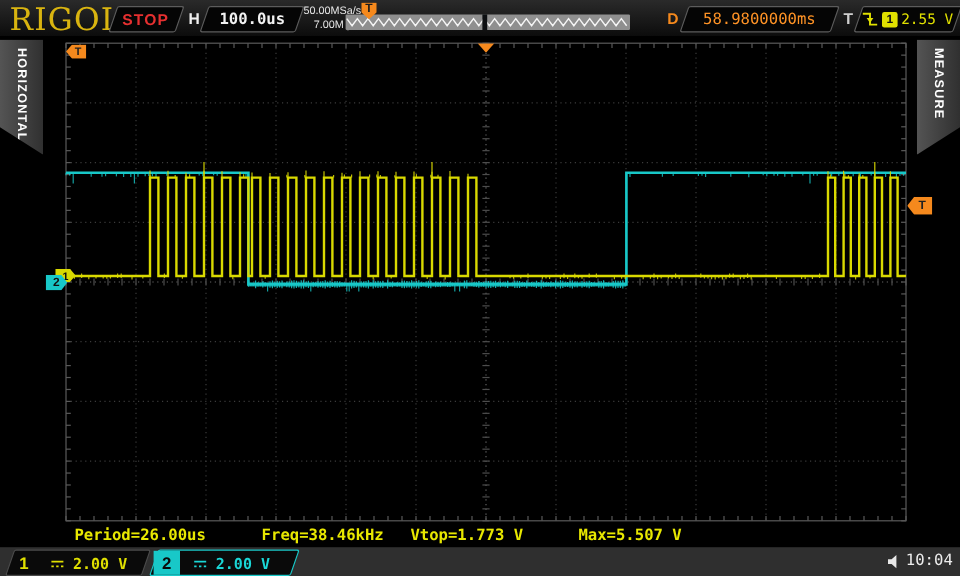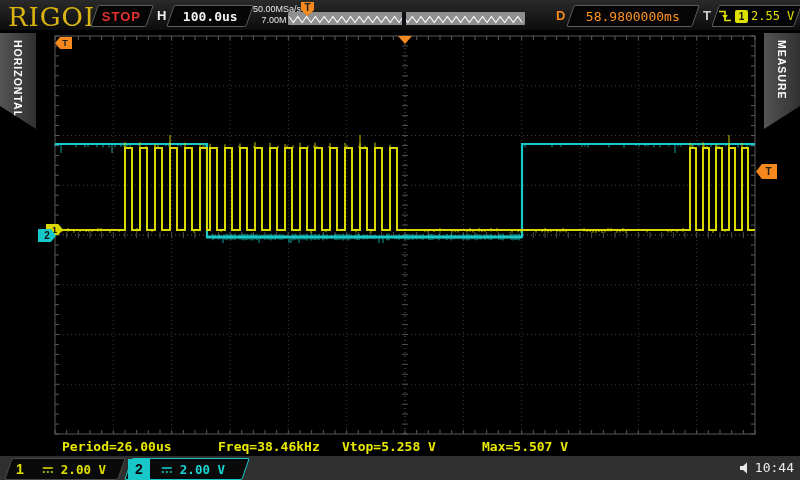--- a/index.html
+++ b/index.html
@@ -815,21 +815,21 @@
 
   <div class="gmark" id="trig-time-flag">T</div>
   <div class="gmark" id="trig-pos-triangle"></div>
   <div class="gmark" id="trig-level-flag">T</div>
   <div class="gmark" id="ch1-marker">1</div>
   <div class="gmark" id="ch2-marker">2</div>
 
   <div id="meas-row">
     <span class="meas" style="left:62px">Period=26.00us</span>
     <span class="meas" style="left:218px">Freq=38.46kHz</span>
-    <span class="meas" style="left:342px">Vtop=5.258 V</span>
+    <span class="meas" style="left:342px">Vtop=1.773 V</span>
     <span class="meas" style="left:482px">Max=5.507 V</span>
   </div>
 
   <div id="footer">
     <div class="ch-block" id="ch1-block">
       <span class="ch-num" id="ch1-num">1</span>
       <span class="ch-vdiv" id="ch1-vdiv">
         <svg width="14" height="10" viewBox="0 0 14 10">
           <line x1="2" y1="3" x2="12" y2="3" stroke="#e0e000" stroke-width="1.4"></line>
           <line x1="2" y1="7" x2="12" y2="7" stroke="#e0e000" stroke-width="1.4" stroke-dasharray="2 2"></line>
@@ -844,17 +844,17 @@
           <line x1="2" y1="3" x2="12" y2="3" stroke="#1ad6d6" stroke-width="1.4"></line>
           <line x1="2" y1="7" x2="12" y2="7" stroke="#1ad6d6" stroke-width="1.4" stroke-dasharray="2 2"></line>
         </svg>
         <span>2.00 V</span>
       </span>
     </div>
     <div id="clock-area">
       <svg width="12" height="12" viewBox="0 0 12 12">
         <polygon points="1,4 4,4 8,0.5 8,11.5 4,8 1,8" fill="#e8e8e8"></polygon>
       </svg>
-      <span>10:44</span>
+      <span>10:04</span>
     </div>
   </div>
 
 </div>
 
 </body></html>

